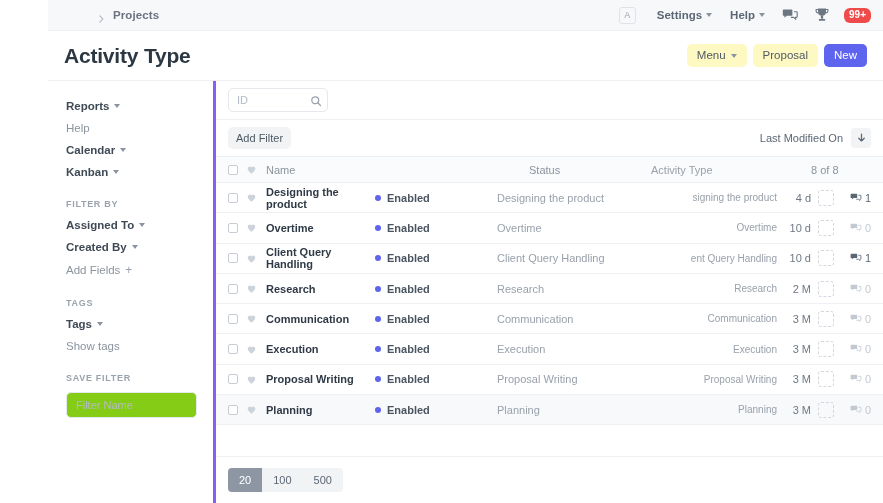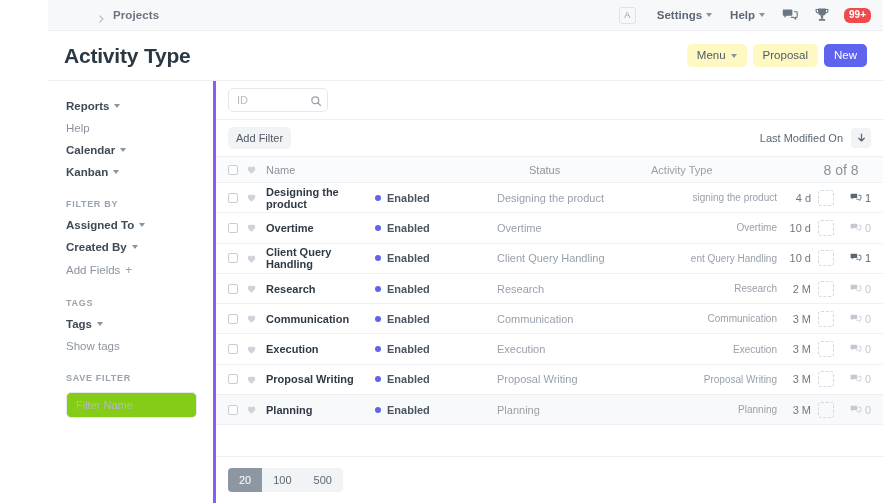--- a/index.html
+++ b/index.html
@@ -188,21 +188,21 @@
     direction: rtl;
   }
   .c-time { flex: 0 0 34px; text-align: right; color: #6e7884; font-size: 11px; }
   .c-avatar { flex: 0 0 30px; display: flex; justify-content: center; }
   .avatar-dash {
     width: 16px; height: 16px; border: 1px dashed #d2d8de; border-radius: 3px;
   }
   .c-comments { flex: 0 0 30px; display: flex; align-items: center; justify-content: flex-end; gap: 3px; color: #c3c9d0; }
   .c-comments.has { color: #5b6775; }
   .cmt-count { font-size: 11px; }
-  .c-count-head { flex: 0 0 60px; text-align: center; color: #8b949e; font-size: 14px; }
+  .c-count-head { flex: 0 0 60px; text-align: left; color: #8b949e; font-size: 11px; }
 
   
   .list-footer {
     flex: 0 0 47px; height: 47px;
     display: flex; align-items: center; padding: 0 12px;
     border-top: 1px solid #edeff2;
   }
   .page-sizes { display: flex; background: #f2f3f5; border-radius: 4px; overflow: hidden; }
   .page-size {
     font-size: 11px; color: #5b6775; padding: 6px 11px; cursor: pointer; border: none;

